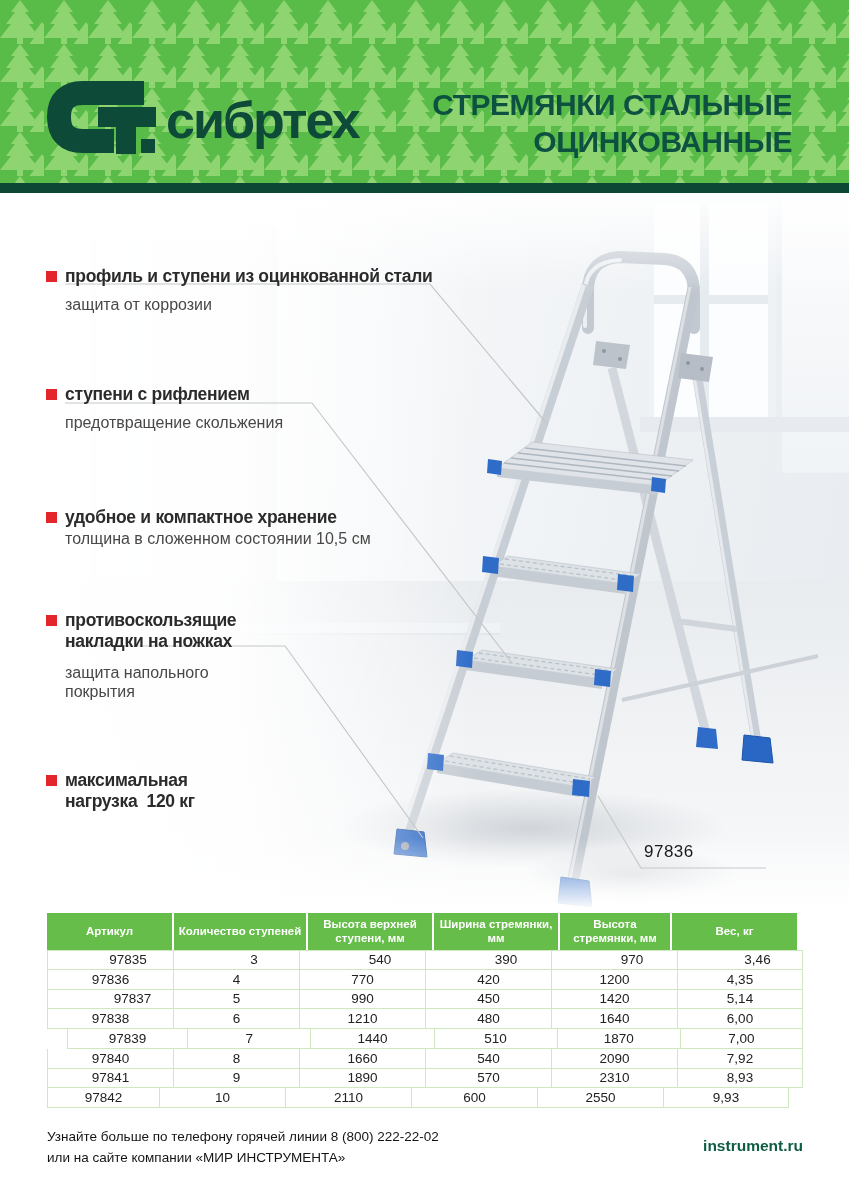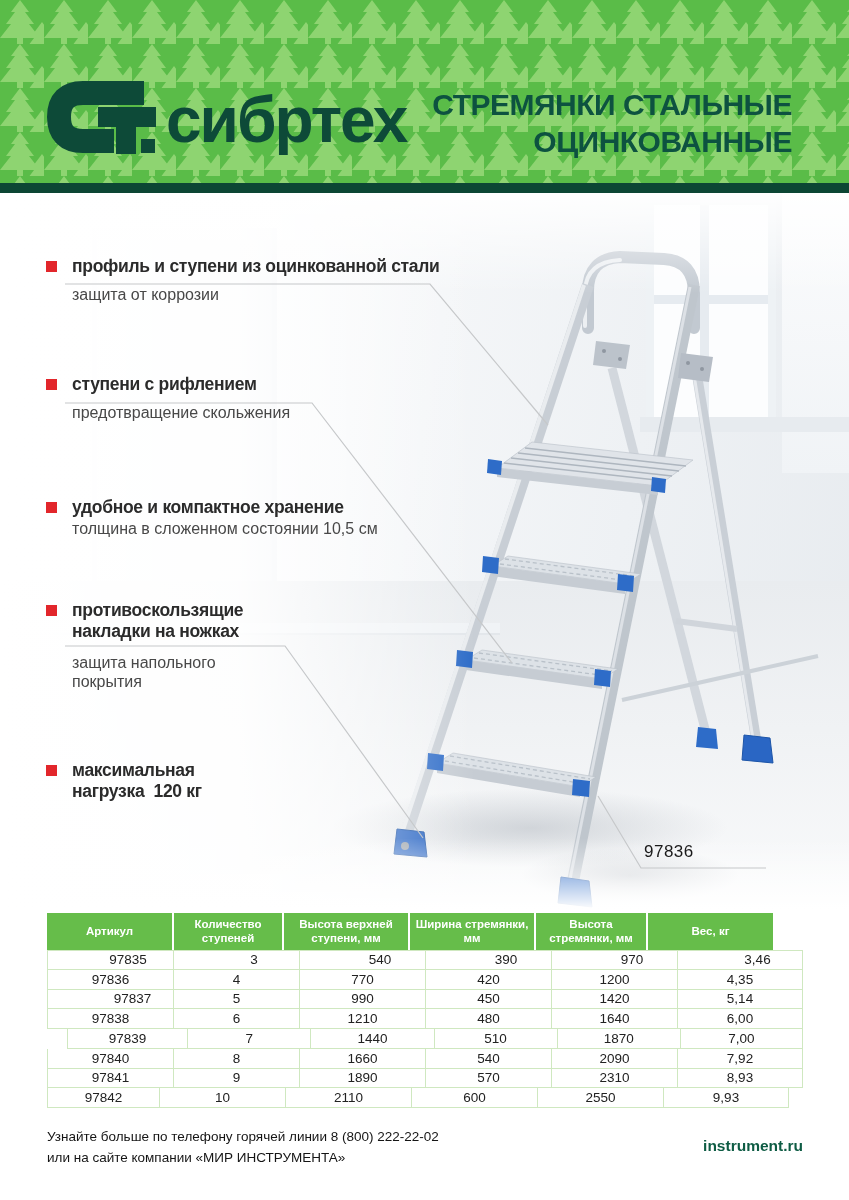--- a/index.html
+++ b/index.html
@@ -4,21 +4,21 @@
 <style>
   html,body{margin:0;padding:0;background:#fff;}
   .page{position:relative;width:849px;height:1200px;background:#fff;overflow:hidden;
         font-family:"Liberation Sans",sans-serif;}
 
   
   .header{position:absolute;left:0;top:0;width:849px;height:183px;background:#5abc48;overflow:hidden;}
   .header .pattern{position:absolute;left:0;top:0;}
   .logo{position:absolute;left:46px;top:80px;width:340px;height:80px;}
   .logo-mono{position:absolute;left:0;top:0;}
-  .logo-text{position:absolute;left:120px;top:14px;font-size:64px;font-weight:bold;
+  .logo-text{position:absolute;left:120px;top:14px;font-size:52px;font-weight:bold;
              letter-spacing:-2px;color:#0d4a38;line-height:52px;}
   .title{position:absolute;right:57px;top:86px;text-align:right;color:#0d5240;
          font-size:30px;font-weight:bold;line-height:37px;letter-spacing:-0.5px;}
   .header-bar{position:absolute;left:0;top:183px;width:849px;height:10px;background:#0c4634;}
 
   
   .photo{position:absolute;left:0;top:193px;width:849px;height:717px;
          background:linear-gradient(100deg,#fafbfc 25%,#eef1f4 70%,#e7ebef 100%);}
   .doorway{position:absolute;left:92px;top:35px;width:175px;height:420px;
            background:linear-gradient(90deg,#f4f6f8,#eef1f4);
@@ -44,21 +44,21 @@
             background:linear-gradient(180deg,rgba(255,255,255,.95) 0%,rgba(255,255,255,0) 14%);}
   .fade-bottom{position:absolute;inset:0;
             background:linear-gradient(0deg,rgba(255,255,255,1) 0%,rgba(255,255,255,0) 10%);}
   .ladder{position:absolute;left:0;top:0;}
 
   
   .callouts{position:absolute;left:0;top:0;z-index:3;pointer-events:none;}
   .callouts polyline{fill:none;stroke:#c6c8ca;stroke-width:1.2;}
 
   
-  .feature{position:absolute;left:46px;width:400px;display:flex;gap:15px;z-index:4;}
+  .feature{position:absolute;left:46px;width:400px;display:flex;gap:8px;z-index:4;margin-top:10px;}
   .bullet{flex:0 0 11px;width:11px;height:11px;background:#e2262b;margin-top:5px;}
   .ft{font-size:17.5px;font-weight:bold;color:#2b2b2b;line-height:21px;
       letter-spacing:-0.3px;white-space:pre-line;}
   .fs{font-size:16px;color:#484848;line-height:19px;white-space:pre-line;}
   .f1{top:256px}.f2{top:374px}.f3{top:497px}.f4{top:600px}.f5{top:760px}
   .f1 .fs{margin-top:8px}.f2 .fs{margin-top:8px}.f3 .fs{margin-top:1px}.f4 .fs{margin-top:11px}
 
   .product-code{position:absolute;left:644px;top:842px;font-size:17px;color:#1a1a1a;
                 letter-spacing:.5px;z-index:4;}
 
@@ -233,21 +233,21 @@
       <div class="ft">максимальная
 нагрузка &nbsp;120 кг</div>
     </div>
   </div>
 
   <div class="product-code">97836</div>
 
   <div class="spec-table">
     <div class="thead">
         <div class="th" style="width: 127px;">Артикул</div>
-        <div class="th" style="width: 110px;">Количество ступеней</div>
+        <div class="th" style="width: 134px;">Количество ступеней</div>
         <div class="th" style="width: 126px;">Высота верхней ступени, мм</div>
         <div class="th" style="width: 126px;">Ширина стремянки, мм</div>
         <div class="th" style="width: 112px;">Высота стремянки, мм</div>
         <div class="th" style="width: 125px;">Вес, кг</div>
       </div>
     <div class="tbody">
         <div class="trow">
           <div class="td" style="width: 127px;">97835</div>
           <div class="td" style="width: 126px;">3</div>
           <div class="td" style="width: 126px;">540</div>

